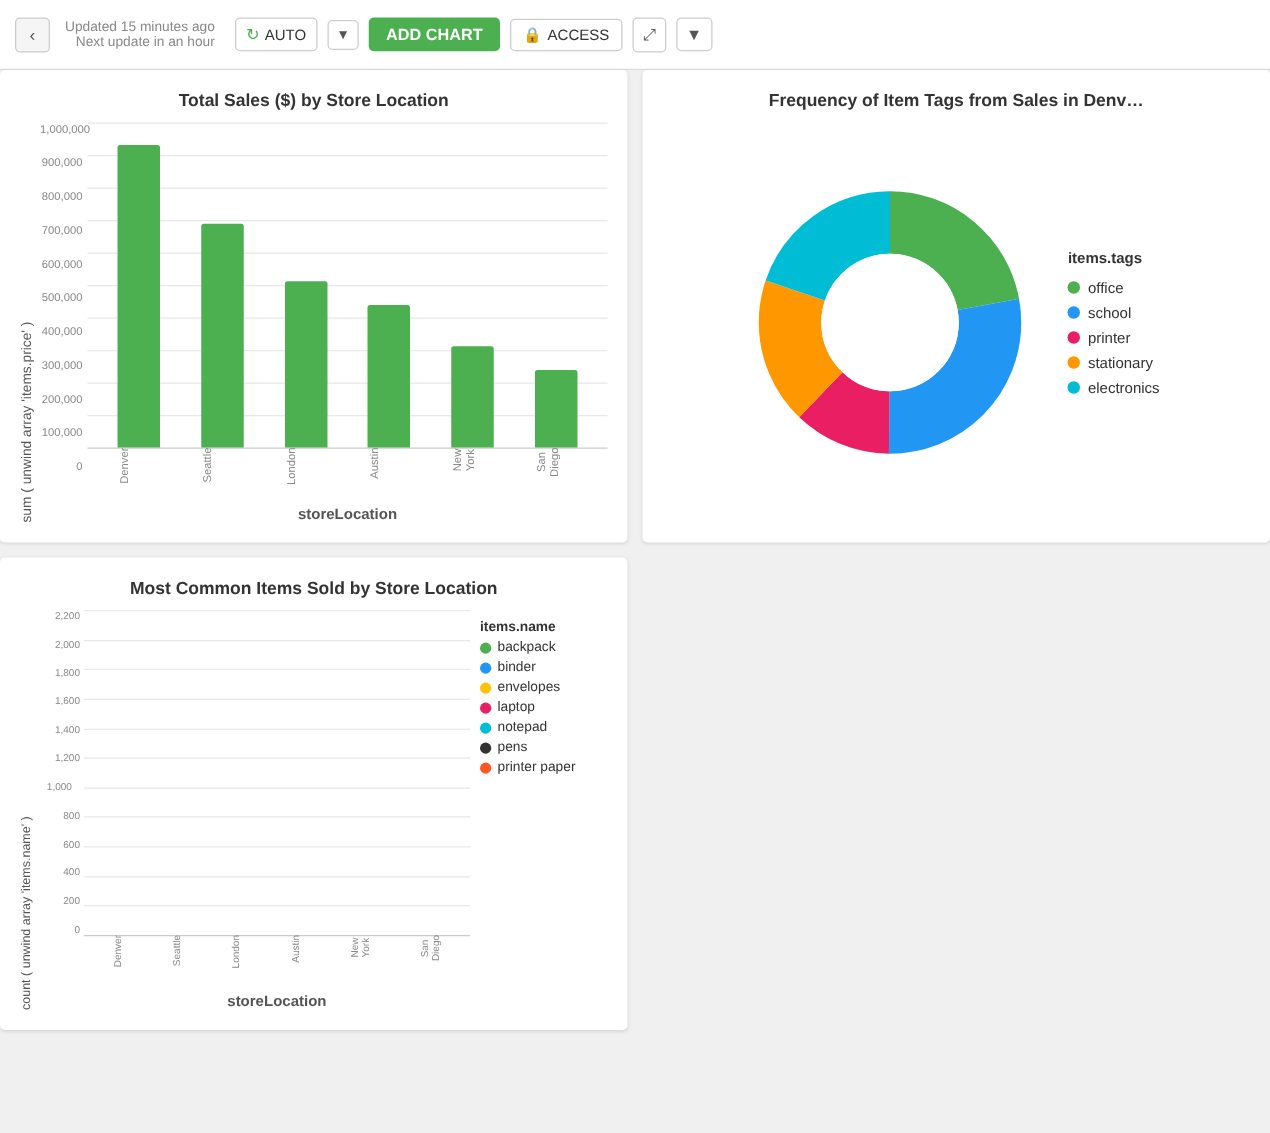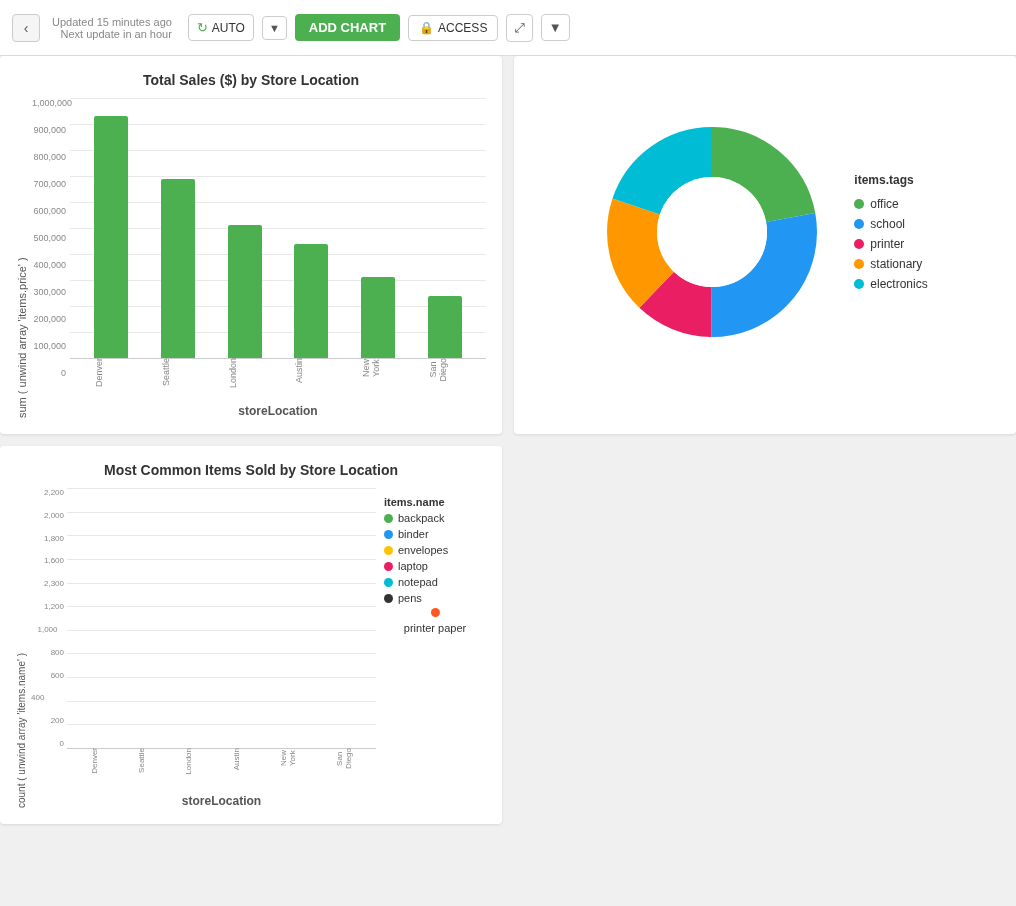--- a/index.html
+++ b/index.html
@@ -151,20 +151,21 @@
             <span style="font-size:9px;color:#888;writing-mode:vertical-rl;transform:rotate(180deg);width:34px;text-align:center;">New York</span>
             <span style="font-size:9px;color:#888;writing-mode:vertical-rl;transform:rotate(180deg);width:34px;text-align:center;">San Diego</span>
           </div>
         </div>
         <div class="x-axis-title" style="text-align:center;font-size:12px;font-weight:bold;color:#555;margin-top:26px;margin-left:38px;">storeLocation</div>
       </div>
     </div>
   </div>
 
   <div class="chart-card">
+    <div class="chart-title">Frequency of Item Tags from Sales in Denv…</div>
     <div class="donut-container">
       <svg width="220" height="220" viewBox="0 0 220 220">
 
         <circle cx="110" cy="110" r="80" fill="none" stroke="#4CAF50" stroke-width="50" stroke-dasharray="110.9 502.7" stroke-dashoffset="0" transform="rotate(-90 110 110)"></circle>
         <circle cx="110" cy="110" r="80" fill="none" stroke="#2196F3" stroke-width="50" stroke-dasharray="140.7 502.7" stroke-dashoffset="-110.9" transform="rotate(-90 110 110)"></circle>
         <circle cx="110" cy="110" r="80" fill="none" stroke="#E91E63" stroke-width="50" stroke-dasharray="60.3 502.7" stroke-dashoffset="-251.6" transform="rotate(-90 110 110)"></circle>
         <circle cx="110" cy="110" r="80" fill="none" stroke="#FF9800" stroke-width="50" stroke-dasharray="90.5 502.7" stroke-dashoffset="-311.9" transform="rotate(-90 110 110)"></circle>
         <circle cx="110" cy="110" r="80" fill="none" stroke="#00BCD4" stroke-width="50" stroke-dasharray="100.5 502.7" stroke-dashoffset="-402.4" transform="rotate(-90 110 110)"></circle>
         <circle cx="110" cy="110" r="55" fill="white"></circle>
       </svg>
@@ -199,26 +200,26 @@
     <div style="display:flex;height:320px;">
       <div class="y-axis-label" style="font-size:10px;">count ( unwind array 'items.name' )</div>
       <div style="flex:1;display:flex;flex-direction:column;">
         <div style="flex:1;position:relative;">
 
           <div style="position:absolute;top:0;left:0;bottom:20px;width:36px;display:flex;flex-direction:column;justify-content:space-between;">
             <span style="font-size:8px;color:#888;text-align:right;padding-right:3px;">2,200</span>
             <span style="font-size:8px;color:#888;text-align:right;padding-right:3px;">2,000</span>
             <span style="font-size:8px;color:#888;text-align:right;padding-right:3px;">1,800</span>
             <span style="font-size:8px;color:#888;text-align:right;padding-right:3px;">1,600</span>
-            <span style="font-size:8px;color:#888;text-align:right;padding-right:3px;">2,300</span>
+            <span style="font-size:8px;color:#888;text-align:right;padding-right:3px;">1,400</span>
             <span style="font-size:8px;color:#888;text-align:right;padding-right:3px;">1,200</span>
             <span style="font-size:8px;color:#888;text-align:center;padding-right:3px;">1,000</span>
             <span style="font-size:8px;color:#888;text-align:right;padding-right:3px;">800</span>
             <span style="font-size:8px;color:#888;text-align:right;padding-right:3px;">600</span>
-            <span style="font-size:8px;color:#888;padding-right:3px;">400</span>
+            <span style="font-size:8px;color:#888;text-align:right;padding-right:3px;">400</span>
             <span style="font-size:8px;color:#888;text-align:right;padding-right:3px;">200</span>
             <span style="font-size:8px;color:#888;text-align:right;padding-right:3px;">0</span>
           </div>
 
           <div style="position:absolute;top:0;left:36px;right:0;bottom:20px;">
             <div style="position:absolute;top:0%;left:0;right:0;border-top:1px solid #e8e8e8;"></div>
             <div style="position:absolute;top:9.09%;left:0;right:0;border-top:1px solid #e8e8e8;"></div>
             <div style="position:absolute;top:18.18%;left:0;right:0;border-top:1px solid #e8e8e8;"></div>
             <div style="position:absolute;top:27.27%;left:0;right:0;border-top:1px solid #e8e8e8;"></div>
             <div style="position:absolute;top:36.36%;left:0;right:0;border-top:1px solid #e8e8e8;"></div>
@@ -325,21 +326,21 @@
           <span style="font-size:11px;color:#333;">laptop</span>
         </div>
         <div style="display:flex;align-items:center;gap:5px;margin-bottom:4px;">
           <div style="width:9px;height:9px;border-radius:50%;background:#00BCD4;"></div>
           <span style="font-size:11px;color:#333;">notepad</span>
         </div>
         <div style="display:flex;align-items:center;gap:5px;margin-bottom:4px;">
           <div style="width:9px;height:9px;border-radius:50%;background:#333;"></div>
           <span style="font-size:11px;color:#333;">pens</span>
         </div>
-        <div style="display:flex;align-items:center;gap:5px;margin-bottom:4px;flex-direction:column;">
+        <div style="display:flex;align-items:center;gap:5px;margin-bottom:4px;">
           <div style="width:9px;height:9px;border-radius:50%;background:#FF5722;"></div>
           <span style="font-size:11px;color:#333;">printer paper</span>
         </div>
       </div>
     </div>
   </div>
 
 </div>
 
 </body></html>

